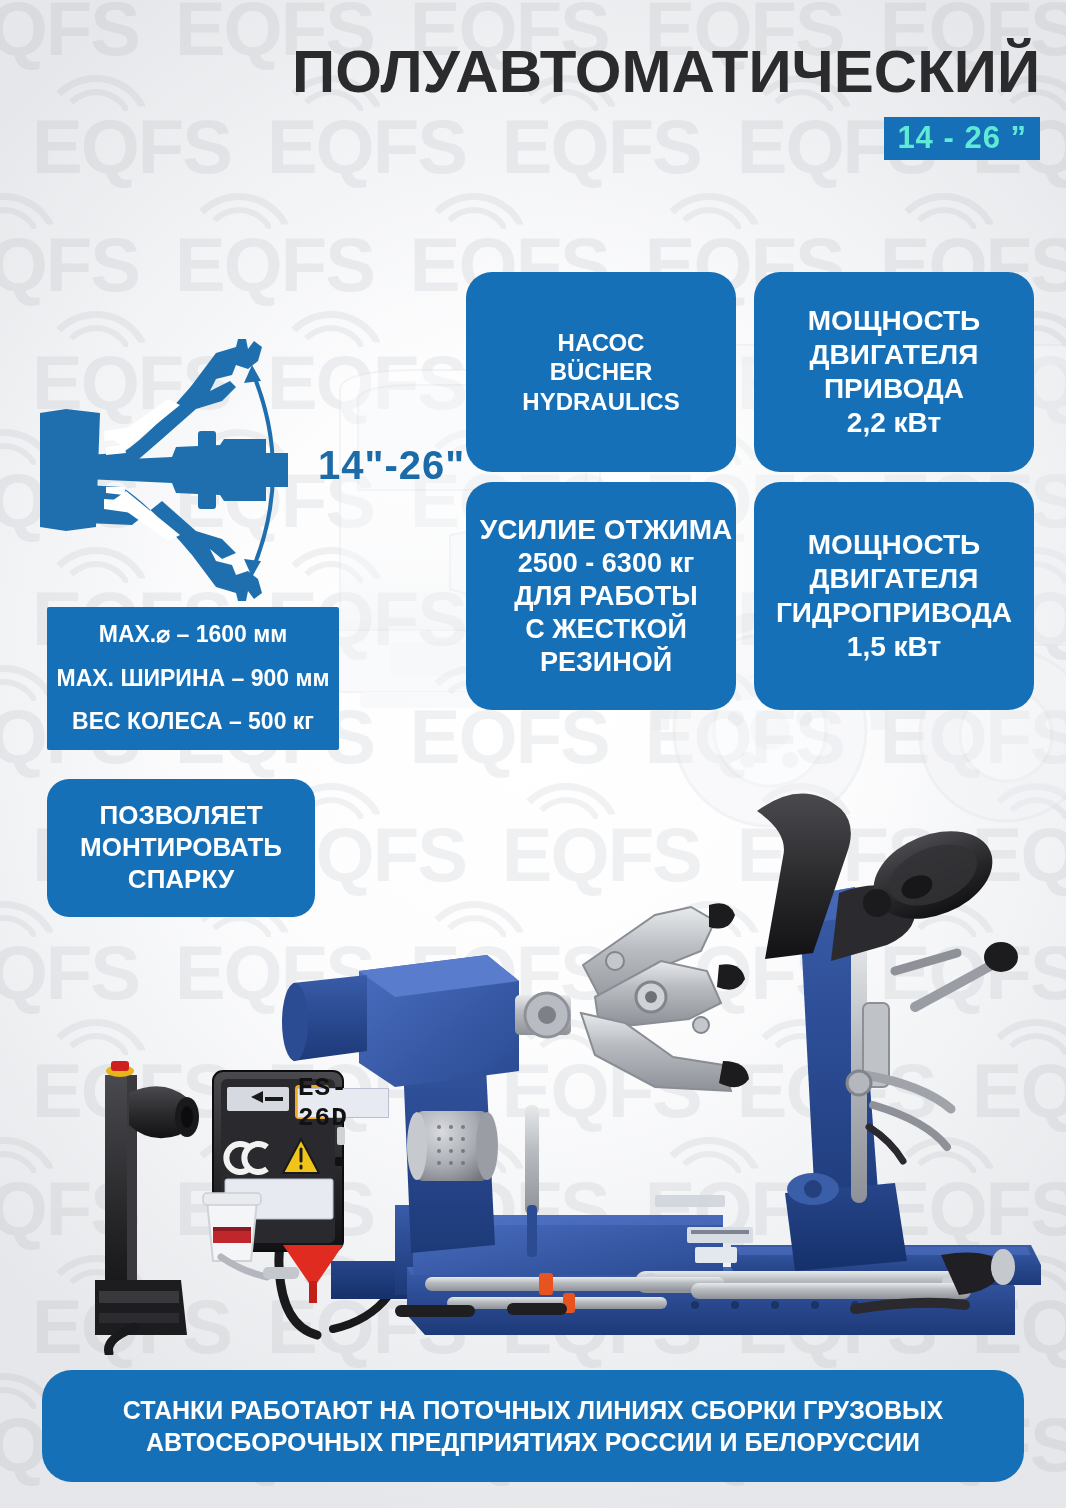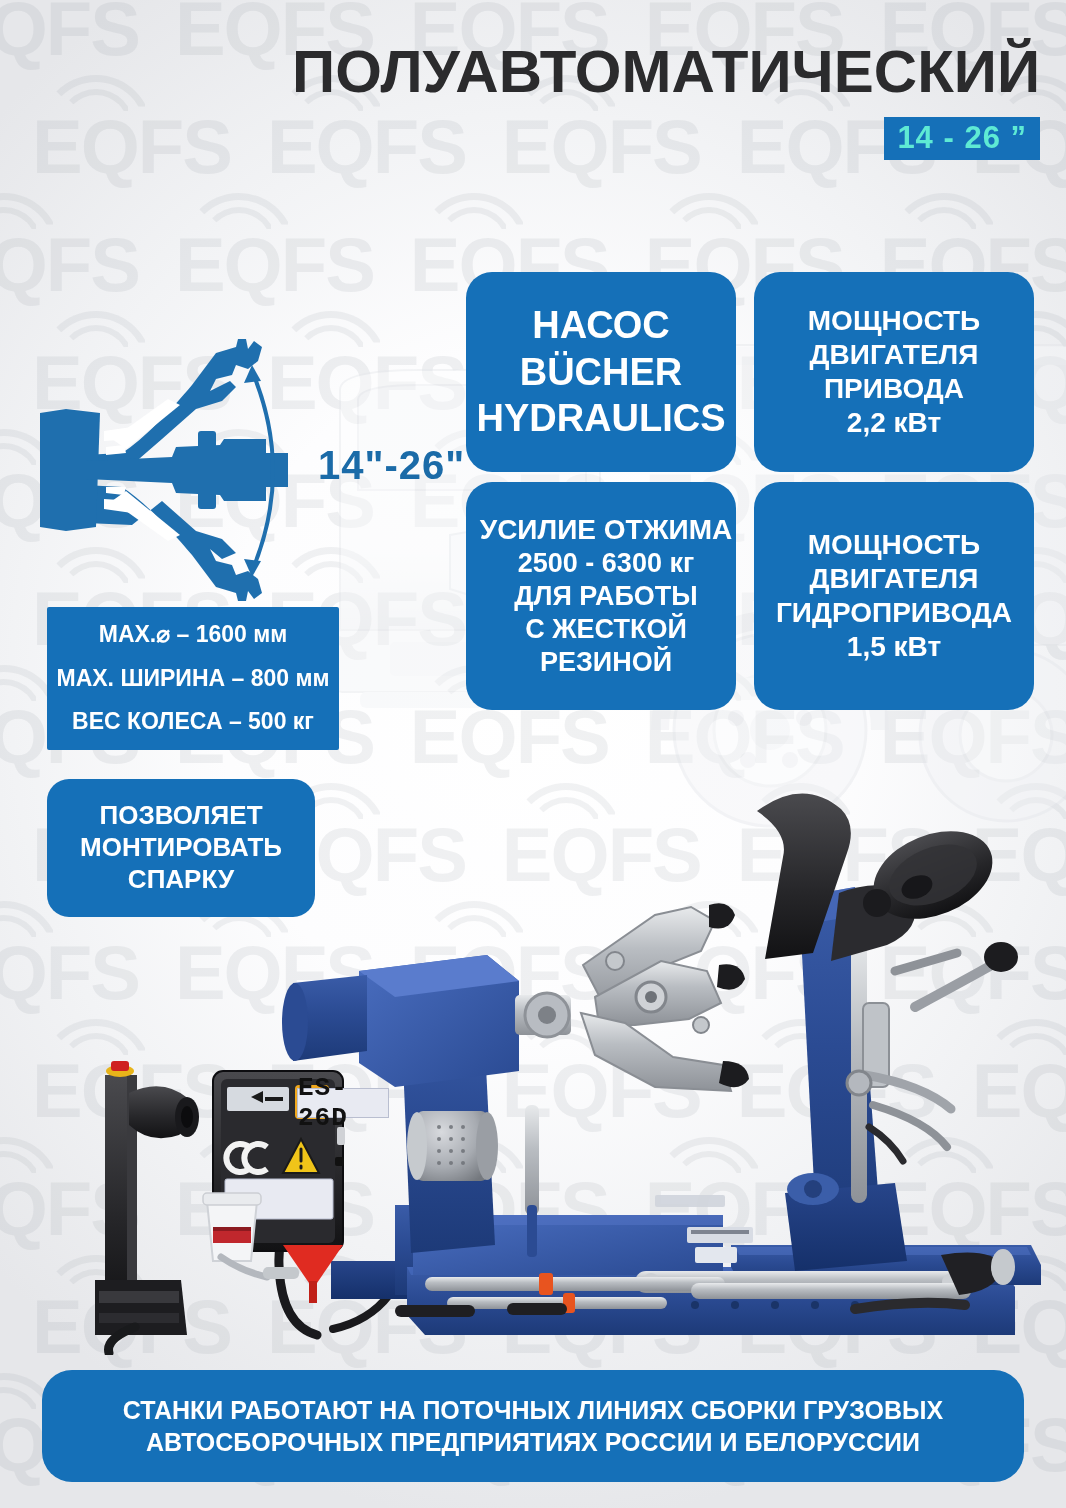--- a/index.html
+++ b/index.html
@@ -140,21 +140,21 @@
     align-items: center;
     justify-content: center;
     text-align: center;
     font-weight: 700;
     line-height: 1.22;
     z-index: 6;
     padding: 10px 14px;
   }
   .ibox span { display: block; white-space: nowrap; }
 
-  #box-pump        { left: 466px; top: 272px;  width: 270px; height: 200px; font-size: 38px; }
+  #box-pump        { left: 466px; top: 272px;  width: 270px; height: 200px; font-size: 24px; }
   #box-motor-drive { left: 754px; top: 272px;  width: 280px; height: 200px; font-size: 28px; }
   #box-force       { left: 466px; top: 482px;  width: 270px; height: 228px; font-size: 27px; padding-left: 24px; }
   #box-motor-hydro { left: 754px; top: 482px;  width: 280px; height: 228px; font-size: 28px; }
   #box-dims        { left: 47px;  top: 607px;  width: 292px; height: 143px; font-size: 23px; line-height: 1.9; border-radius: 2px; }
   #box-twin        { left: 47px;  top: 779px;  width: 268px; height: 138px; font-size: 26px; border-radius: 22px; }
 
   #box-force span:nth-child(1) { font-size: 28px; }
 
   
   #bottom-banner {
@@ -898,21 +898,21 @@
 
   <div class="ibox" id="box-motor-hydro">
     <span>МОЩНОСТЬ</span>
     <span>ДВИГАТЕЛЯ</span>
     <span>ГИДРОПРИВОДА</span>
     <span>1,5 кВт</span>
   </div>
 
   <div class="ibox" id="box-dims">
     <span>MAX.⌀ – 1600 мм</span>
-    <span>MAX. ШИРИНА – 800 мм</span>
+    <span>MAX. ШИРИНА – 900 мм</span>
     <span>ВЕС КОЛЕСА – 500 кг</span>
   </div>
 
   <div class="ibox" id="box-twin">
     <span>ПОЗВОЛЯЕТ</span>
     <span>МОНТИРОВАТЬ</span>
     <span>СПАРКУ</span>
   </div>
 
   <div id="bottom-banner">

